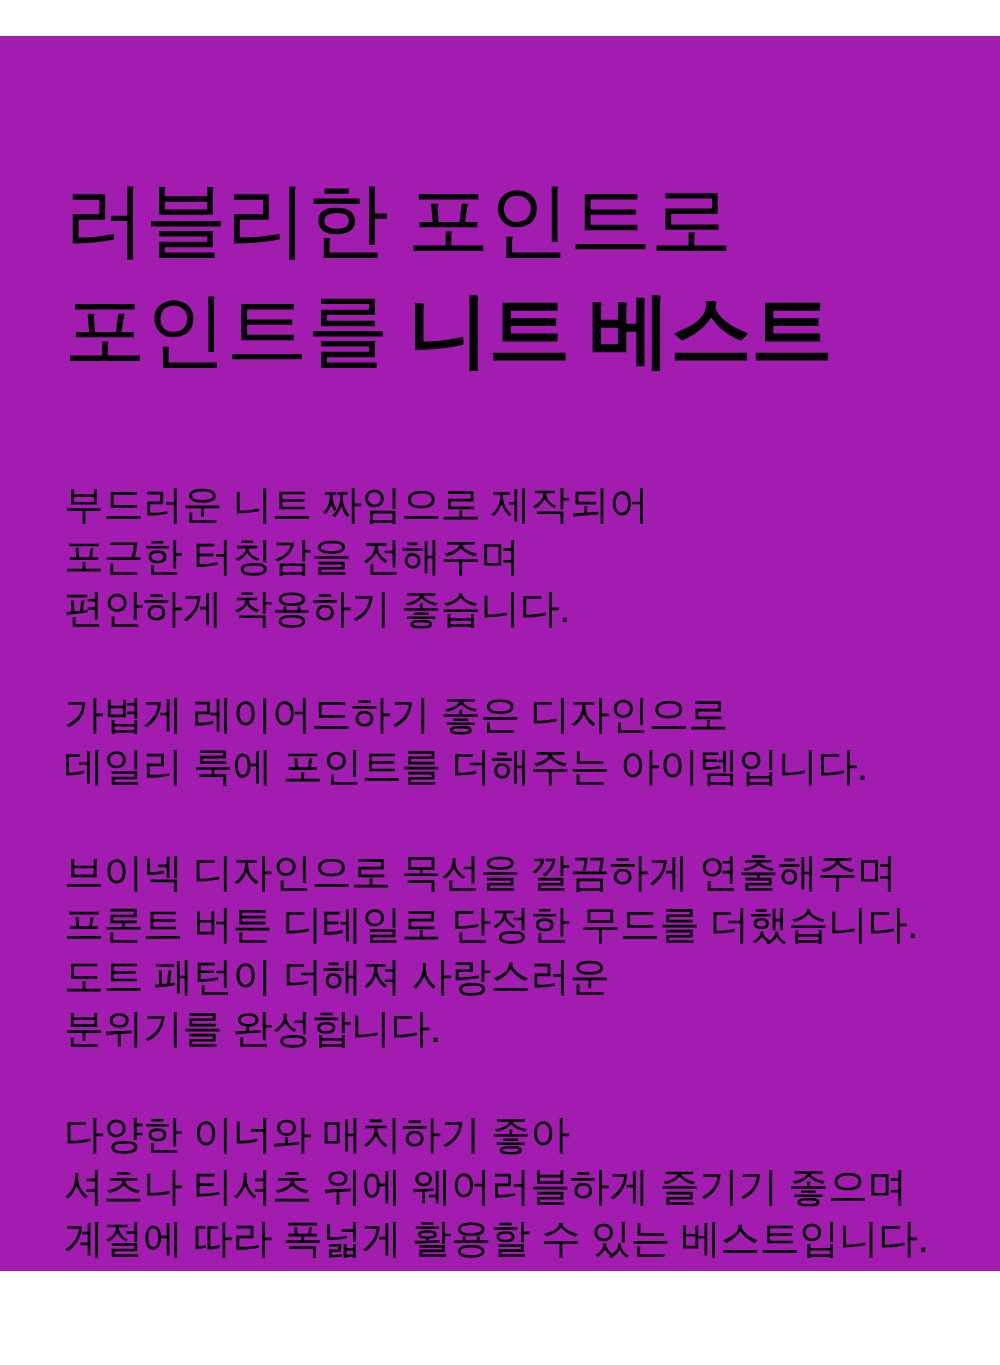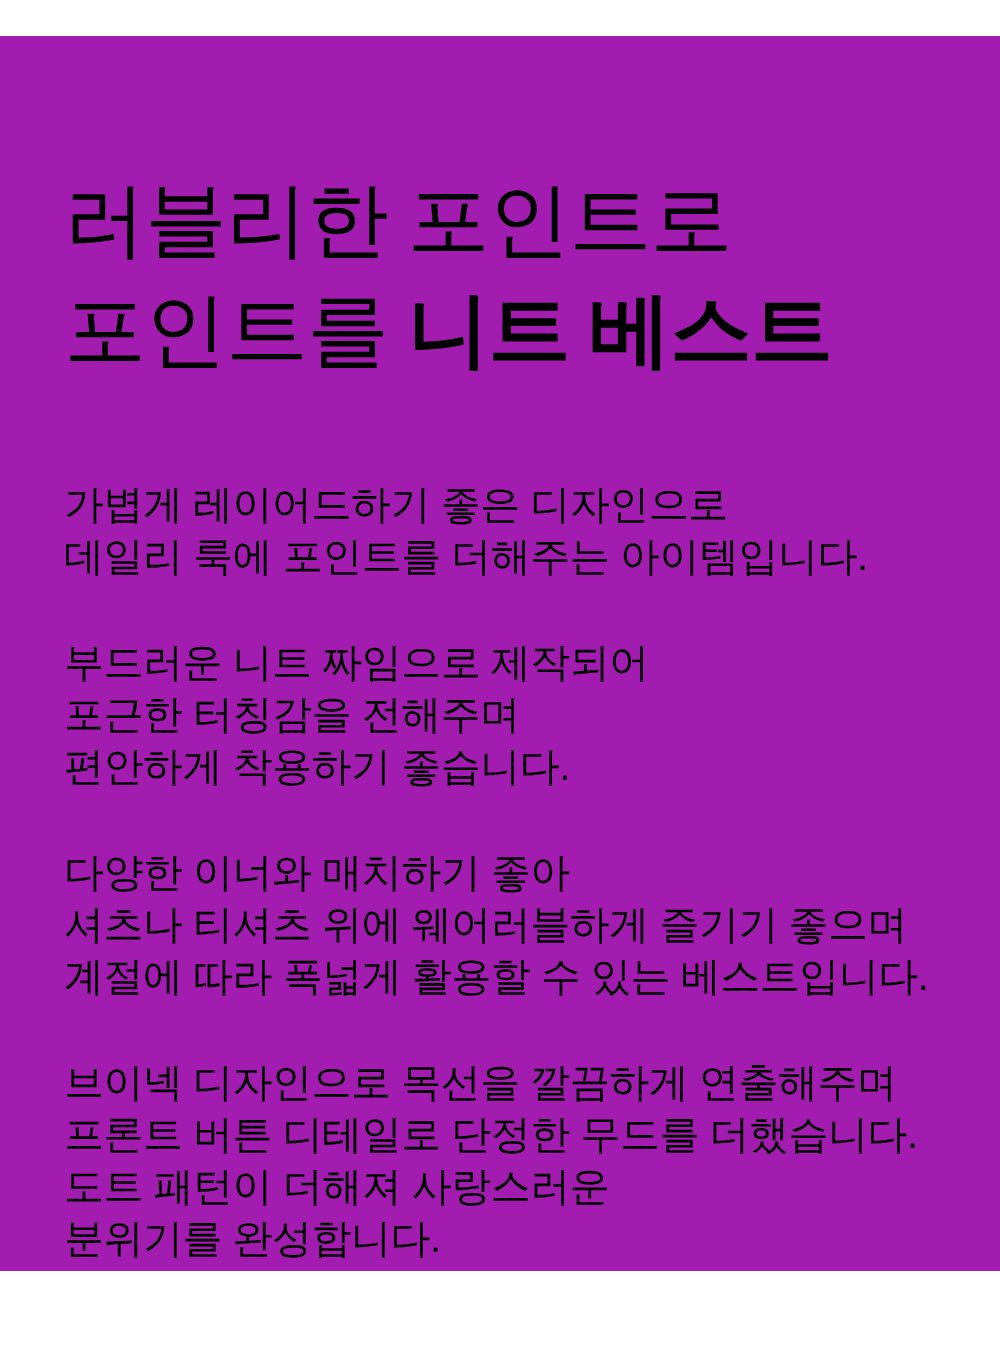--- a/index.html
+++ b/index.html
@@ -43,22 +43,22 @@
   .para:last-child { margin-bottom: 0; }
 </style>
 </head>
 <body>
 
 <div class="page">
   <div class="content">
 
     <h1 class="headline"><span>러블리한 포인트로</span><br><span>포인트를 </span><span class="hl-bold">니트 베스트</span></h1>
 
+    <p class="para"><span>부드러운 니트 짜임으로 제작되어</span><br><span>포근한 터칭감을 전해주며</span><br><span>편안하게 착용하기 좋습니다.</span></p>
+
     <p class="para"><span>가볍게 레이어드하기 좋은 디자인으로</span><br><span>데일리 룩에 포인트를 더해주는 아이템입니다.</span></p>
 
-    <p class="para"><span>부드러운 니트 짜임으로 제작되어</span><br><span>포근한 터칭감을 전해주며</span><br><span>편안하게 착용하기 좋습니다.</span></p>
+    <p class="para"><span>브이넥 디자인으로 목선을 깔끔하게 연출해주며</span><br><span>프론트 버튼 디테일로 단정한 무드를 더했습니다.</span><br><span>도트 패턴이 더해져 사랑스러운</span><br><span>분위기를 완성합니다.</span></p>
 
     <p class="para"><span>다양한 이너와 매치하기 좋아</span><br><span>셔츠나 티셔츠 위에 웨어러블하게 즐기기 좋으며</span><br><span>계절에 따라 폭넓게 활용할 수 있는 베스트입니다.</span></p>
-
-    <p class="para"><span>브이넥 디자인으로 목선을 깔끔하게 연출해주며</span><br><span>프론트 버튼 디테일로 단정한 무드를 더했습니다.</span><br><span>도트 패턴이 더해져 사랑스러운</span><br><span>분위기를 완성합니다.</span></p>
 
   </div>
 </div>
 
 </body></html>

